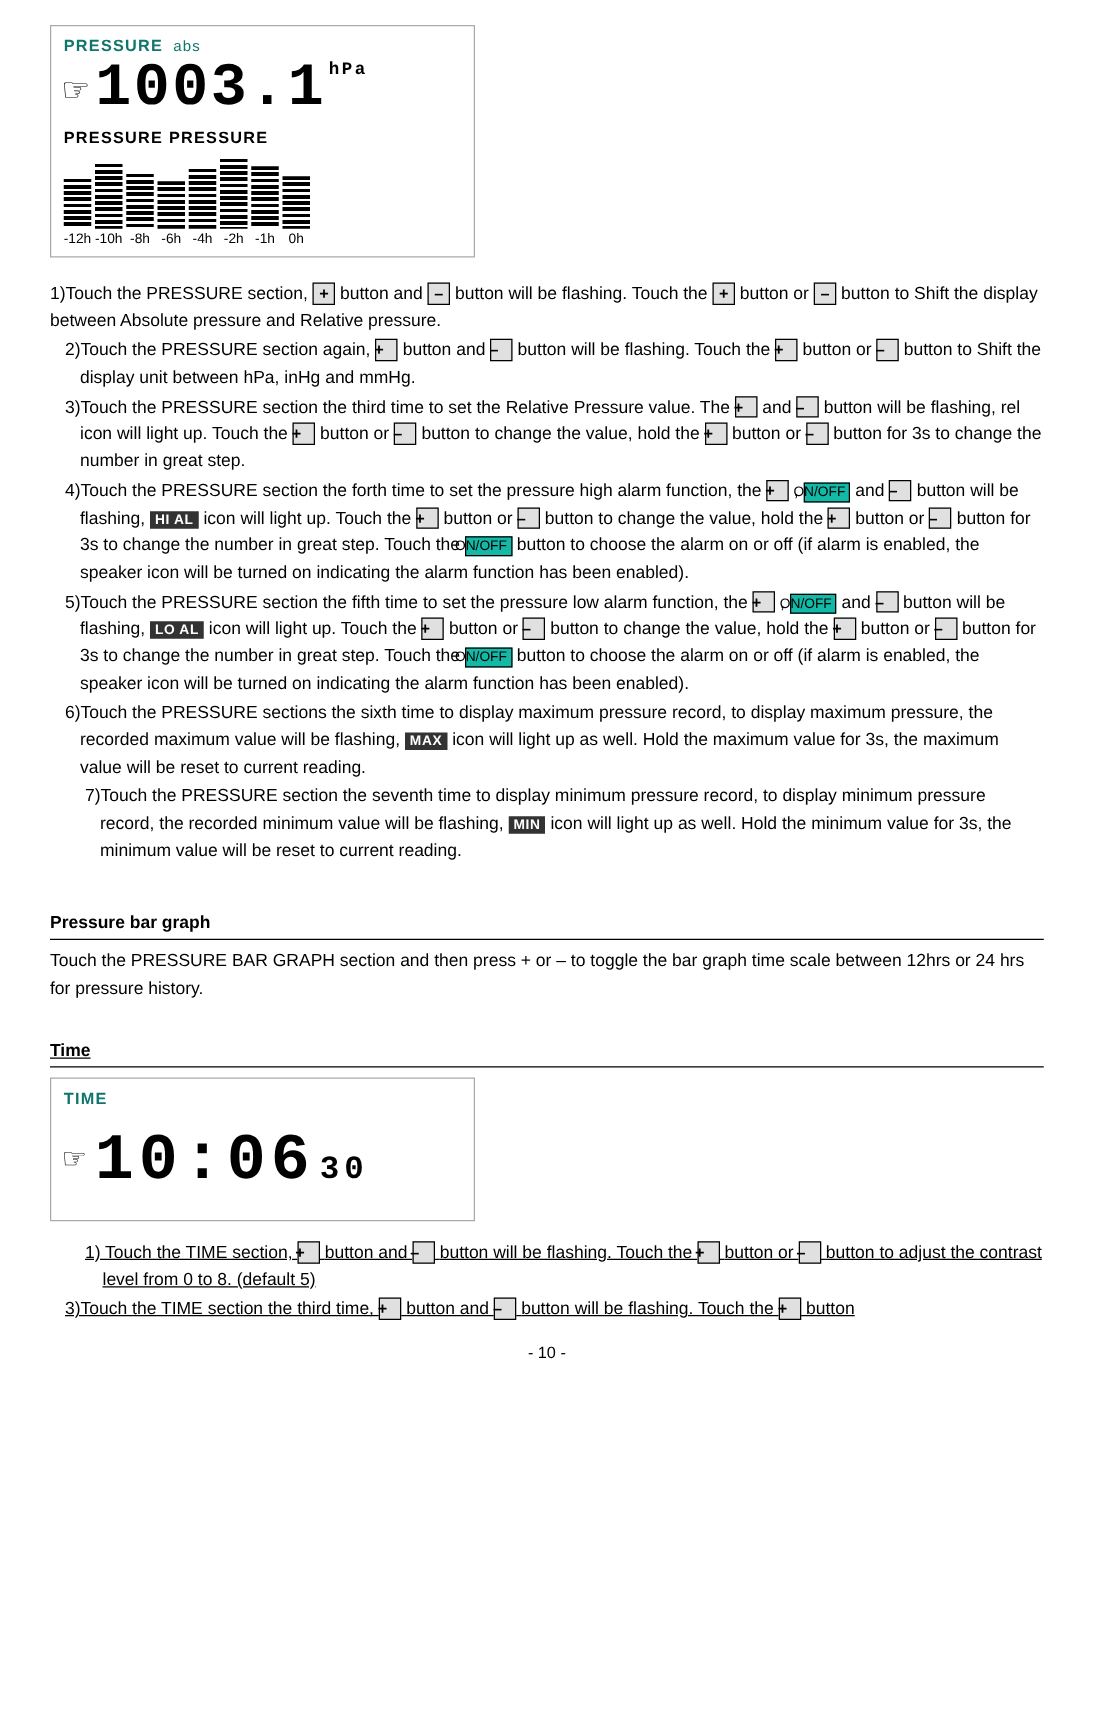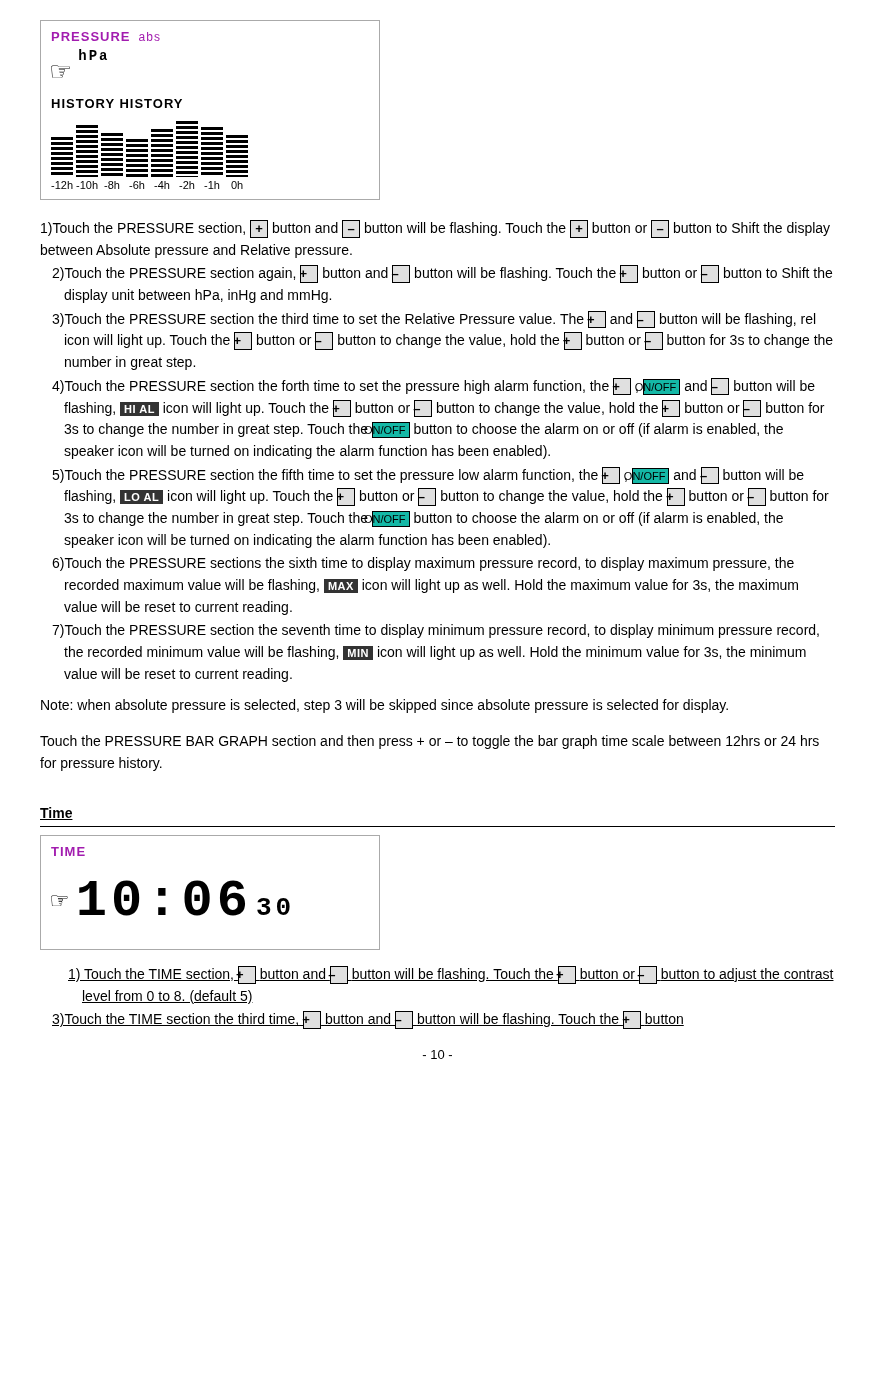--- a/index.html
+++ b/index.html
@@ -15,21 +15,21 @@
       border: 1px solid #aaa;
       padding: 8px 10px;
       margin-bottom: 8px;
       width: 340px;
       background: #fff;
     }
     .pressure-label {
       font-weight: bold;
       font-size: 13px;
       letter-spacing: 1px;
-      color: #a21caf;
+      color: #0f766e;
     }
     .pressure-value {
       font-size: 48px;
       font-weight: bold;
       font-family: 'Courier New', monospace;
       letter-spacing: 2px;
       display: flex;
       align-items: flex-start;
     }
     .pressure-value .hand-icon {
@@ -188,23 +188,24 @@
 <body>
 
 <div>
   <div class="pressure-display-box">
     <div class="display-top-row">
       <span class="pressure-label">PRESSURE</span>
       <span class="pressure-label" style="font-weight:normal; font-size:12px;">abs</span>
     </div>
     <div class="pressure-value">
       <span class="hand-icon">☞</span>
+      <span>1003.1</span>
       <span class="unit">hPa</span>
     </div>
-    <div class="pressure-history-label">HISTORY HISTORY</div>
+    <div class="pressure-history-label">PRESSURE PRESSURE</div>
 
     <div class="bar-graph-container">
       <div class="bar-group">
         <div class="bar-segment" style="height:40px;"></div>
       </div>
       <div class="bar-group">
         <div class="bar-segment" style="height:52px;"></div>
       </div>
       <div class="bar-group">
         <div class="bar-segment" style="height:44px;"></div>
@@ -325,34 +326,34 @@
     <span class="btn-onoff">ON/OFF</span>
     <span> button to choose the alarm on or off (if alarm is enabled, the speaker icon will be turned on indicating the alarm function has been enabled).</span>
   </p>
 
   <p class="block-para" style="padding-left:12px; text-indent:-12px; margin-left:12px;">
     <span>6)Touch the PRESSURE sections the sixth time to display maximum pressure record, to display maximum pressure, the recorded maximum value will be flashing, </span>
     <span class="icon-highlight">MAX</span>
     <span> icon will light up as well. Hold the maximum value for 3s, the maximum value will be reset to current reading.</span>
   </p>
 
-  <p class="block-para" style="padding-left:12px; text-indent:-12px; margin-left:12px;">
+  <p class="block-para" style="padding-left:12px; text-indent:-12px; margin-left:28px;">
     <span>7)Touch the PRESSURE section the seventh time to display minimum pressure record, to display minimum pressure record, the recorded minimum value will be flashing, </span>
     <span class="icon-highlight">MIN</span>
     <span> icon will light up as well. Hold the minimum value for 3s, the minimum value will be reset to current reading.</span>
   </p>
 
   <div style="height:8px;"></div>
 
-  <p class="block-para">
-    <span>Note: when absolute pressure is selected, step 3 will be skipped since absolute pressure is selected for display.</span>
-  </p>
 
   <div style="height:12px;"></div>
 
+  <p class="section-header lined-header">
+    <span>Pressure bar graph</span>
+  </p>
   <p class="block-para">
     <span>Touch the PRESSURE BAR GRAPH section and then press + or – to toggle the bar graph time scale between 12hrs or 24 hrs for pressure history.</span>
   </p>
 
   <div style="height:12px;"></div>
 
   <p class="underline-header lined-header">
     <span>Time</span>
   </p>
 

